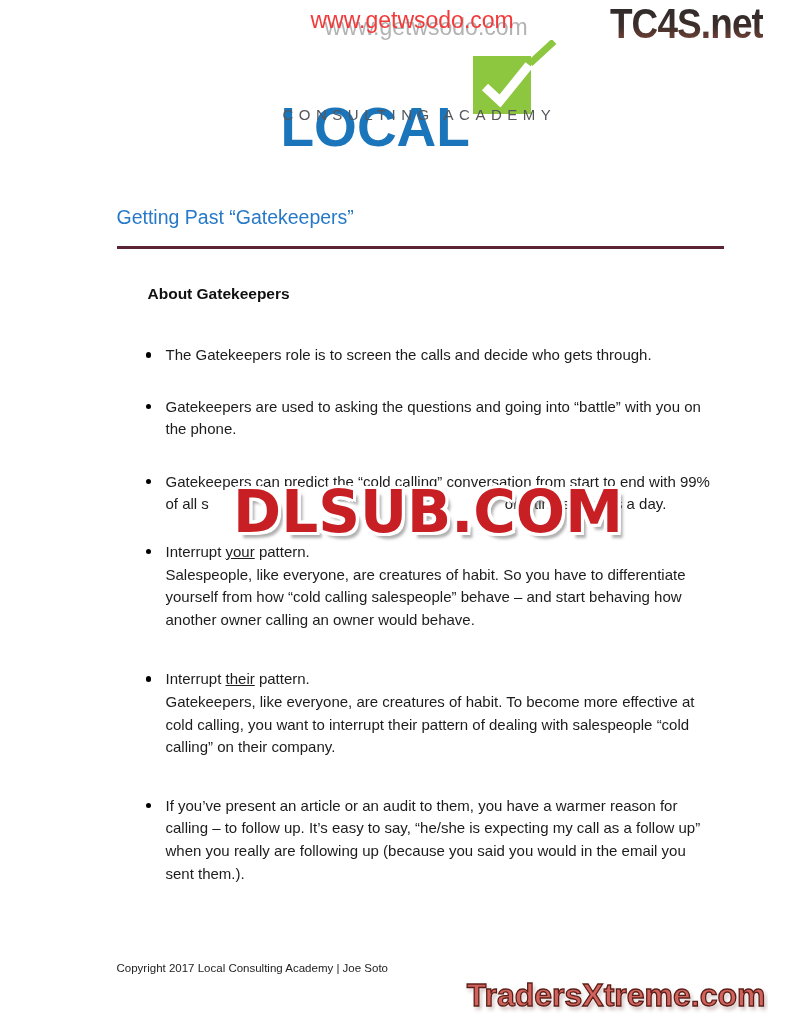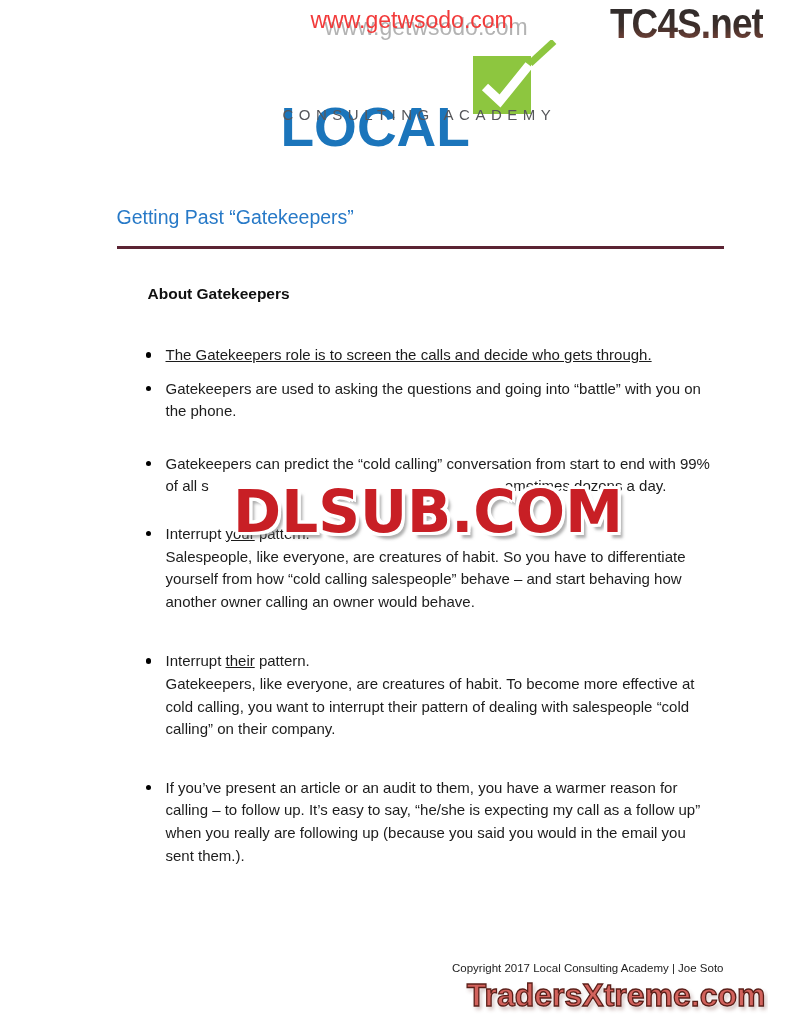--- a/index.html
+++ b/index.html
@@ -62,21 +62,21 @@
   ul.bullets {
     position:absolute; left:119px; top:344px; width:572px;
     margin:0; padding:0; list-style:none;
     font-size:15px; line-height:22.6px; color:#1c1c1c;
   }
   ul.bullets li { position:relative; padding-left:23px; }
   ul.bullets li::before {
     content:""; position:absolute; left:3px; top:8px;
     width:5.5px; height:5.5px; border-radius:50%; background:#000;
   }
-  ul.bullets li:nth-child(1){ margin-bottom:11px;text-decoration:underline; }
+  ul.bullets li:nth-child(1){ margin-bottom:29px; }
   ul.bullets li:nth-child(2){ margin-bottom:30px; }
   ul.bullets li:nth-child(3){ margin-bottom:25px; }
   ul.bullets li:nth-child(4){ margin-bottom:37px; }
   ul.bullets li:nth-child(5){ margin-bottom:36px; }
   ul.bullets .u { text-decoration:underline; }
   ul.bullets .gap { display:inline-block; width:296px; height:1px; }
 
   
   .wm-dlsub {
     position:absolute; left:251px; top:485px; width:307px; height:53px;
@@ -86,21 +86,21 @@
     color:#c81f25; white-space:nowrap;
     text-shadow:
       -3px -3px 0 #fff, 3px -3px 0 #fff, -3px 3px 0 #fff, 3px 3px 0 #fff,
       -3px 0 0 #fff, 3px 0 0 #fff, 0 -3px 0 #fff, 0 3px 0 #fff,
       5px 6px 3px rgba(110,110,110,.55);
   }
 
   
   .footer {
     position:absolute; left:93px; top:962px; width:607px;
-    text-align:right; font-size:11.5px; color:#222;
+    text-align:left; font-size:11.5px; color:#222;
   }
   .wm-traders {
     position:absolute; right:2px; top:977px;
     font-size:32px; font-weight:bold; white-space:nowrap;
     color:#d2625c;
     -webkit-text-stroke:1.3px #591d17;
     text-shadow:0 0 3px #fff, 0 0 6px #fff, 2px 3px 4px rgba(90,30,25,.45);
   }
 </style>
 </head>

